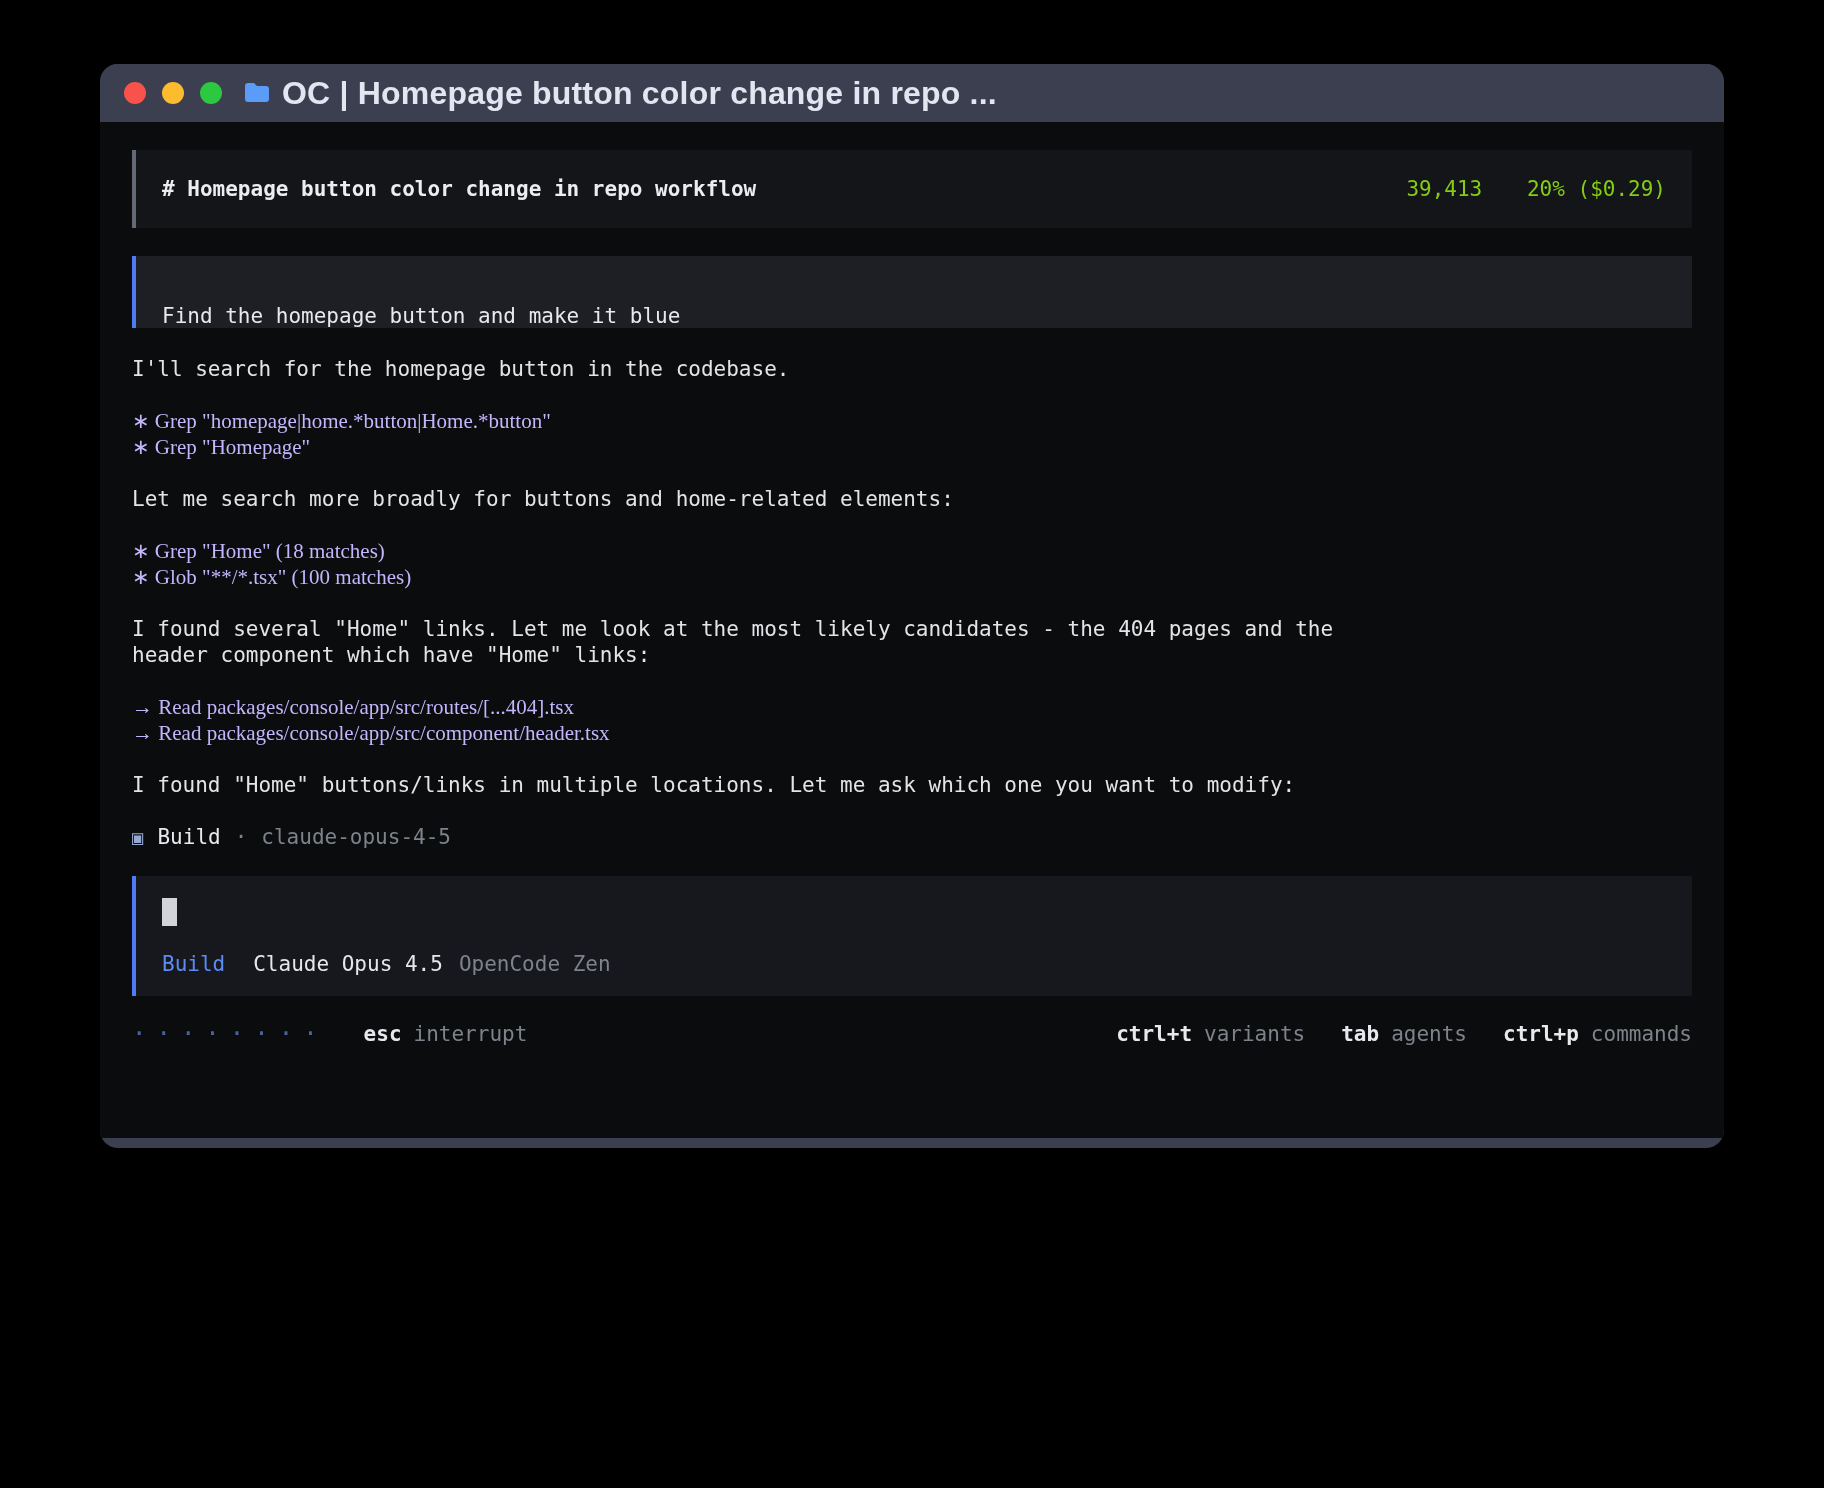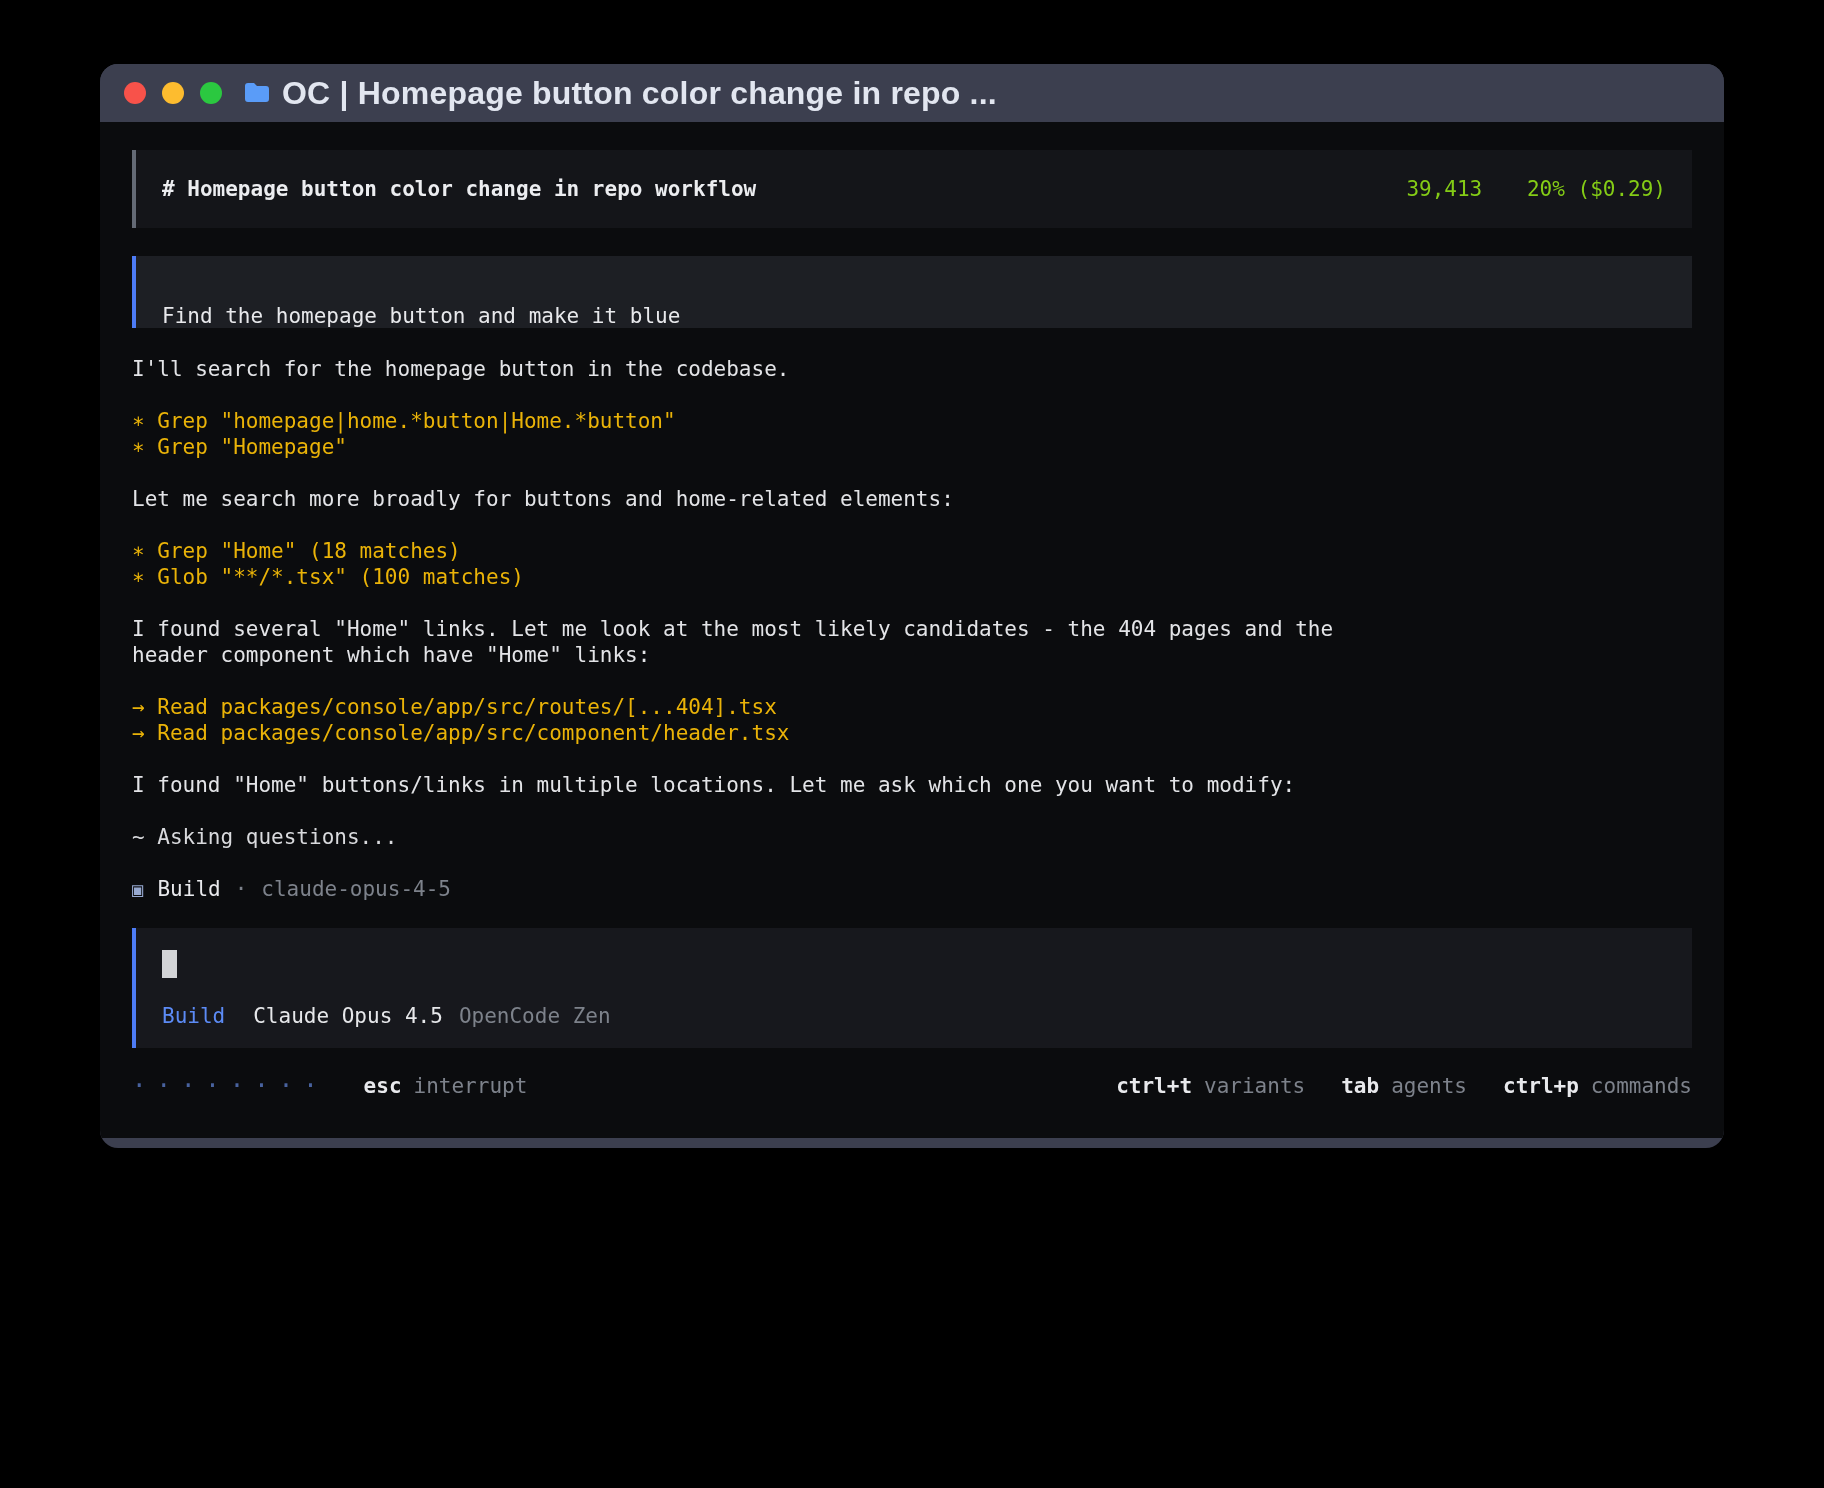--- a/index.html
+++ b/index.html
@@ -87,21 +87,21 @@
   }
   .chat {
     padding-top: 28px;
     font-size: 21px;
     line-height: 26px;
     color: #e3e4e7;
     max-width: 1240px;
   }
   .chat .block { margin: 0 0 26px 0; }
   .chat p { margin: 0; }
-  .tool-line, .read-line { color: #eab308; }
+  .tool-line, .read-line { color: #c4b5fd; font-family: Liberation Serif, serif; }
   .status-line { color: #d9dadd; }
   .agent-row { display: flex; align-items: center; gap: 14px; }
   .agent-icon { color: #96a8cf; font-size: 19px; }
   .agent-name { color: #e8e9ec; }
   .agent-sep { color: #7d828b; }
   .agent-model { color: #7d828b; }
   .input-box {
     margin-top: 24px;
     height: 120px;
     background: #17181d;
@@ -193,23 +193,20 @@
 
       <div class="block">
         <div class="read-line">→ Read packages/console/app/src/routes/[...404].tsx</div>
         <div class="read-line">→ Read packages/console/app/src/component/header.tsx</div>
       </div>
 
       <div class="block">
         <p class="assistant-line">I found "Home" buttons/links in multiple locations. Let me ask which one you want to modify:</p>
       </div>
 
-      <div class="block">
-        <p class="status-line">~ Asking questions...</p>
-      </div>
 
       <div class="block agent-row">
         <span class="agent-icon">▣</span>
         <span class="agent-name">Build</span>
         <span class="agent-sep">·</span>
         <span class="agent-model">claude-opus-4-5</span>
       </div>
 
     </div>
 

